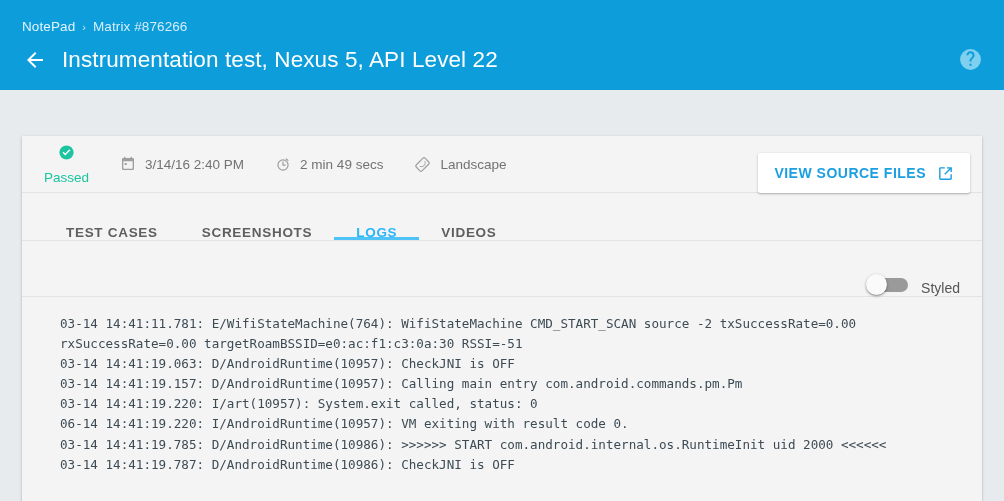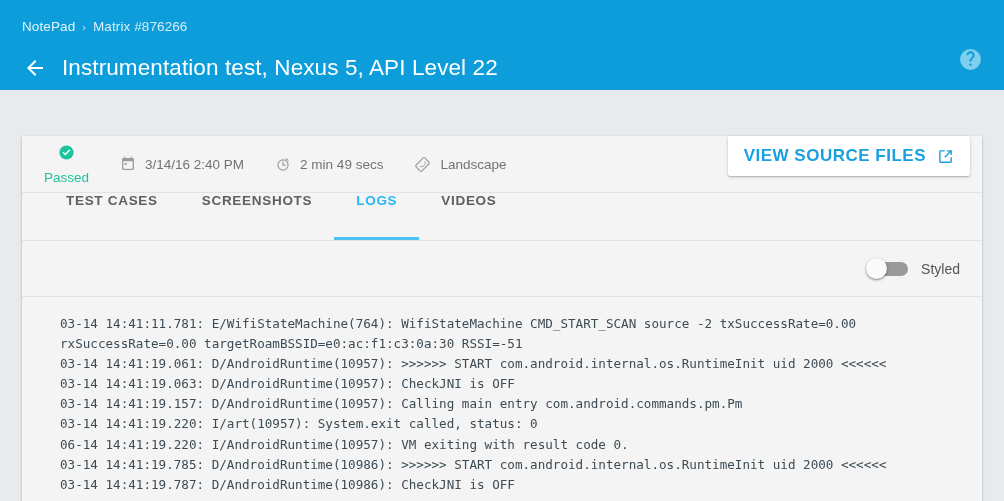--- a/index.html
+++ b/index.html
@@ -22,21 +22,21 @@
     position: absolute; left: 22px; top: 19px;
     font-size: 13.5px; color: #d5eefa;
     display: flex; align-items: center; gap: 7px;
     letter-spacing: .1px;
   }
   .breadcrumb .crumb-link { color: #e3f4fc; }
   .breadcrumb .crumb-sep { font-size: 11px; color: #bfe4f7; }
   .breadcrumb .crumb-current { color: #d5eefa; }
 
   .title-row {
-    position: absolute; left: 22px; top: 55px;
+    position: absolute; left: 22px; top: 47px;
     display: flex; align-items: flex-start; gap: 14px;
   }
   .back-arrow {
     width: 26px; height: 26px;
     display: flex; align-items: center; justify-content: center;
     cursor: pointer;
   }
   .page-title {
     font-size: 22.5px; font-weight: 400; color: #ffffff;
     letter-spacing: .1px; white-space: nowrap;
@@ -68,62 +68,62 @@
     gap: 9px;
     margin-right: 31px;
     font-size: 13.5px;
     color: #737373;
     white-space: nowrap;
   }
   .meta.passed { color: #1dc4a0; flex-direction: column; }
   .meta .mico { display: flex; align-items: center; justify-content: center; flex: none; }
 
   .view-source {
-    position: absolute; right: 12px; top: 0;
+    position: absolute; right: 12px; top: 17px;
     height: 40px;
     background: #ffffff;
     border: none;
     border-radius: 2px;
     box-shadow: 0 1px 3px rgba(0,0,0,.20), 0 1px 1px rgba(0,0,0,.12);
     color: #1a9fe0;
     font-family: "Liberation Sans", sans-serif;
-    font-size: 17px; font-weight: bold; letter-spacing: .5px;
+    font-size: 14px; font-weight: bold; letter-spacing: .5px;
     display: flex; align-items: center; gap: 11px;
     padding: 0 16px;
     cursor: pointer;
   }
 
   
   .tabs {
     height: 48px;
     background: #f4f4f4;
     border-bottom: 1px solid #e3e3e3;
     display: flex; align-items: stretch;
     padding-left: 22px;
   }
   .tab {
-    display: flex; align-items: flex-start;
+    display: flex; align-items: flex-end;
     padding: 0 22px;
     font-size: 13.5px; font-weight: bold; letter-spacing: .7px;
     color: #5f5f5f;
     cursor: pointer;
     position: relative;
   }
   .tab.active { color: #29b6f6; }
   .tab.active::after {
     content: ""; position: absolute; left: 0; right: 0; bottom: 0;
     height: 3px; background: #4fc3f7;
   }
 
   
   .logbar {
     height: 56px;
     background: #f4f4f4;
     border-bottom: 1px solid #e3e3e3;
-    display: flex; align-items: center; justify-content: flex-end;
+    display: flex; align-items: flex-end; justify-content: flex-end;
     padding-right: 22px;
     gap: 13px;
   }
   .switch {
     width: 42px; height: 22px;
     position: relative;
     cursor: pointer;
   }
   .switch .track {
     position: absolute; left: 8px; top: 4px;
@@ -259,21 +259,20 @@
     <span class="switch">
       <span class="track"></span>
       <span class="knob"></span>
     </span>
     <span class="switch-label">Styled</span>
   </div>
 
   <div class="logs">
     <div class="log-line">03-14 14:41:11.781: E/WifiStateMachine(764): WifiStateMachine CMD_START_SCAN source -2 txSuccessRate=0.00</div>
     <div class="log-line">rxSuccessRate=0.00 targetRoamBSSID=e0:ac:f1:c3:0a:30 RSSI=-51</div>
-    <div class="log-line">03-14 14:41:19.061: D/AndroidRuntime(10957): &gt;&gt;&gt;&gt;&gt;&gt; START com.android.internal.os.RuntimeInit uid 2000 &lt;&lt;&lt;&lt;&lt;&lt;</div>
     <div class="log-line">03-14 14:41:19.063: D/AndroidRuntime(10957): CheckJNI is OFF</div>
     <div class="log-line">03-14 14:41:19.157: D/AndroidRuntime(10957): Calling main entry com.android.commands.pm.Pm</div>
     <div class="log-line">03-14 14:41:19.220: I/art(10957): System.exit called, status: 0</div>
     <div class="log-line">06-14 14:41:19.220: I/AndroidRuntime(10957): VM exiting with result code 0.</div>
     <div class="log-line">03-14 14:41:19.785: D/AndroidRuntime(10986): &gt;&gt;&gt;&gt;&gt;&gt; START com.android.internal.os.RuntimeInit uid 2000 &lt;&lt;&lt;&lt;&lt;&lt;</div>
     <div class="log-line">03-14 14:41:19.787: D/AndroidRuntime(10986): CheckJNI is OFF</div>
   </div>
 
 </div>
 

